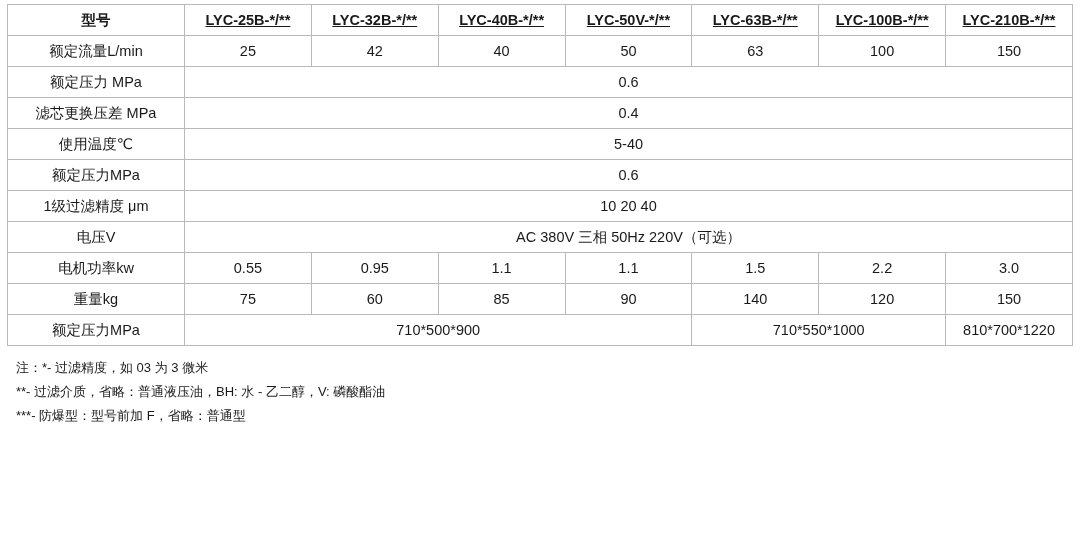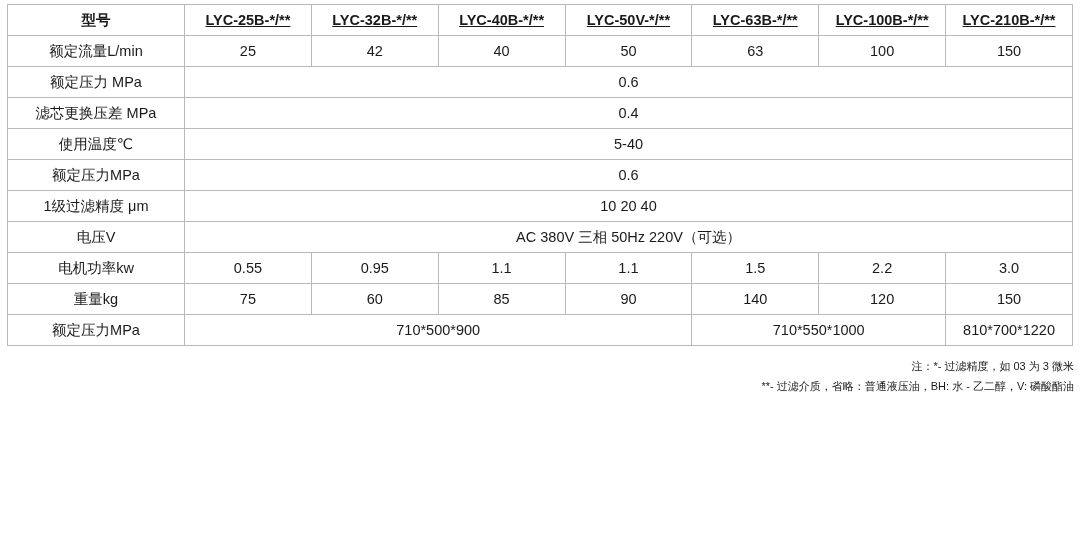--- a/index.html
+++ b/index.html
@@ -46,24 +46,23 @@
   }
   td.head {
     font-weight: bold;
   }
   td.modelhead {
     font-weight: bold;
     text-decoration: underline;
   }
   .notes {
     margin: 10px 0 0 10px;
-    font-size: 11px;
+    font-size: 13px;
     line-height: 1.85;
     color: #1a1a1a;
-    text-align: right;
   }
   .notes div {
     white-space: nowrap;
   }
 </style>
 </head>
 <body>
 
 <div class="sheet">
   <table class="spec">
@@ -151,14 +150,15 @@
         <td colspan="4">710*500*900</td>
         <td colspan="2">710*550*1000</td>
         <td colspan="1">810*700*1220</td>
       </tr>
     </tbody>
   </table>
 
   <div class="notes">
     <div>注：*- 过滤精度，如 03 为 3 微米</div>
     <div>**- 过滤介质，省略：普通液压油，BH: 水 - 乙二醇，V: 磷酸酯油</div>
+    <div>***- 防爆型：型号前加 F，省略：普通型</div>
   </div>
 </div>
 
 </body></html>

